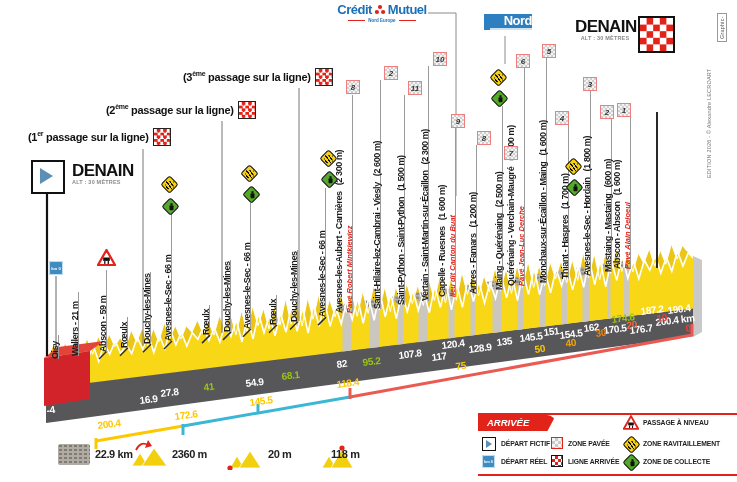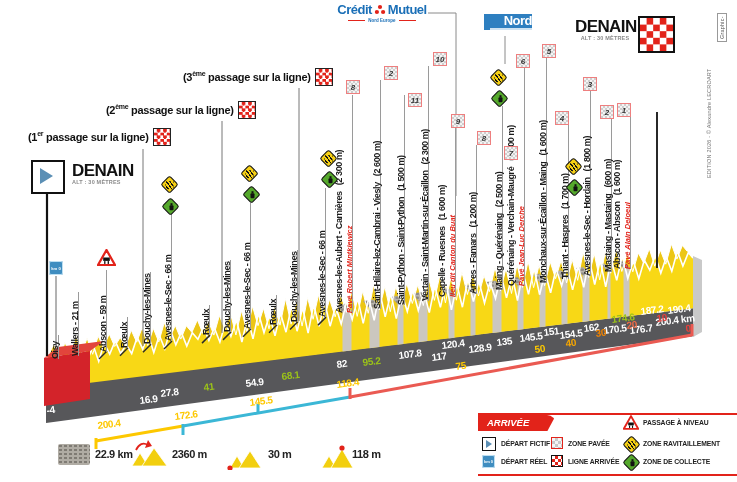--- a/index.html
+++ b/index.html
@@ -305,21 +305,21 @@
   <div class="vt" style="left:613px;top:262px">
     <span class="ln1"><span>Mastaing - Mastaing</span><span class="len">(600 m)</span></span>
   </div>
   <div class="vt two" style="left:632px;top:250px">
     <span class="ln1"><span>Abscon - Abscon</span><span class="len">(1 600 m)</span></span>
     <span class="note">Pavé Alain Deloeul</span>
   </div>
 
   <div class="nbox" style="left:346px;top:80px">8</div>
   <div class="nbox" style="left:384px;top:66px">2</div>
-  <div class="nbox" style="left:408px;top:93px">11</div>
+  <div class="nbox" style="left:408px;top:81px">11</div>
   <div class="nbox" style="left:433px;top:52px">10</div>
   <div class="nbox" style="left:451px;top:114px">9</div>
   <div class="nbox" style="left:477px;top:131px">8</div>
   <div class="nbox" style="left:504px;top:146px">7</div>
   <div class="nbox" style="left:516px;top:54px">6</div>
   <div class="nbox" style="left:542px;top:44px">5</div>
   <div class="nbox" style="left:555px;top:111px">4</div>
   <div class="nbox" style="left:583px;top:77px">3</div>
   <div class="nbox" style="left:600px;top:105px">2</div>
   <div class="nbox" style="left:617px;top:103px">1</div>
@@ -398,27 +398,27 @@
     <polygon points="18,4 22,10 15,12" fill="#e2231a"></polygon>
     <polygon points="2,30 10,17 18,30" fill="#f2cf0f" stroke="#fff" stroke-width="0.8"></polygon>
     <polygon points="12,30 24,12 37,30" fill="#f2cf0f" stroke="#fff" stroke-width="0.8"></polygon>
   </svg>
   <span class="stat" style="left:172px;top:448px">2360 m</span>
   <svg class="abs" style="left:226px;top:442px" width="38" height="28">
     <polygon points="4,26 11,14 18,26" fill="#f2cf0f" stroke="#fff" stroke-width="0.8"></polygon>
     <polygon points="13,26 24,9 35,26" fill="#f2cf0f" stroke="#fff" stroke-width="0.8"></polygon>
     <circle cx="4" cy="26" r="2.6" fill="#e2231a"></circle>
   </svg>
-  <span class="stat" style="left:268px;top:448px">30 m</span>
+  <span class="stat" style="left:268px;top:448px">20 m</span>
   <svg class="abs" style="left:318px;top:440px" width="38" height="30">
     <polygon points="4,28 11,16 18,28" fill="#f2cf0f" stroke="#fff" stroke-width="0.8"></polygon>
     <polygon points="13,28 24,9 35,28" fill="#f2cf0f" stroke="#fff" stroke-width="0.8"></polygon>
     <circle cx="24" cy="8" r="2.6" fill="#e2231a"></circle>
   </svg>
-  <span class="stat" style="left:352px;top:448px">118 m</span>
+  <span class="stat" style="left:331px;top:448px">118 m</span>
 
   <div class="lg-line" style="top:413px"></div>
   <div id="lg-tab">ARRIVÉE</div>
   <div class="play" style="left:482px;top:437px;width:12px;height:12px;border-width:1.5px">
     <i style="left:2.5px;top:1.5px;border-top:4px solid transparent;border-bottom:4px solid transparent;border-left:6.5px solid #5b8fb5"></i>
   </div>
   <span class="lrow" style="left:501px;top:440px">DÉPART FICTIF</span>
   <div class="km0" style="left:482px;top:455px;width:13px;height:13px;font-size:4px">km 0</div>
   <span class="lrow" style="left:501px;top:458px">DÉPART RÉEL</span>
   <div class="lbox pav" style="left:551px;top:437px"></div>

